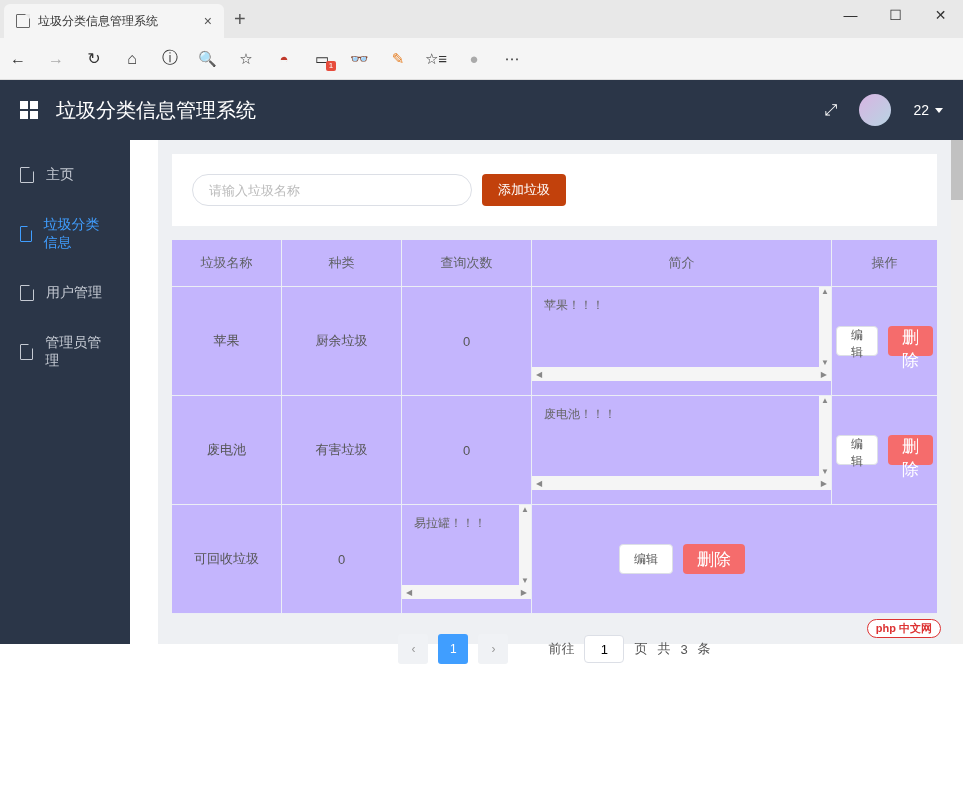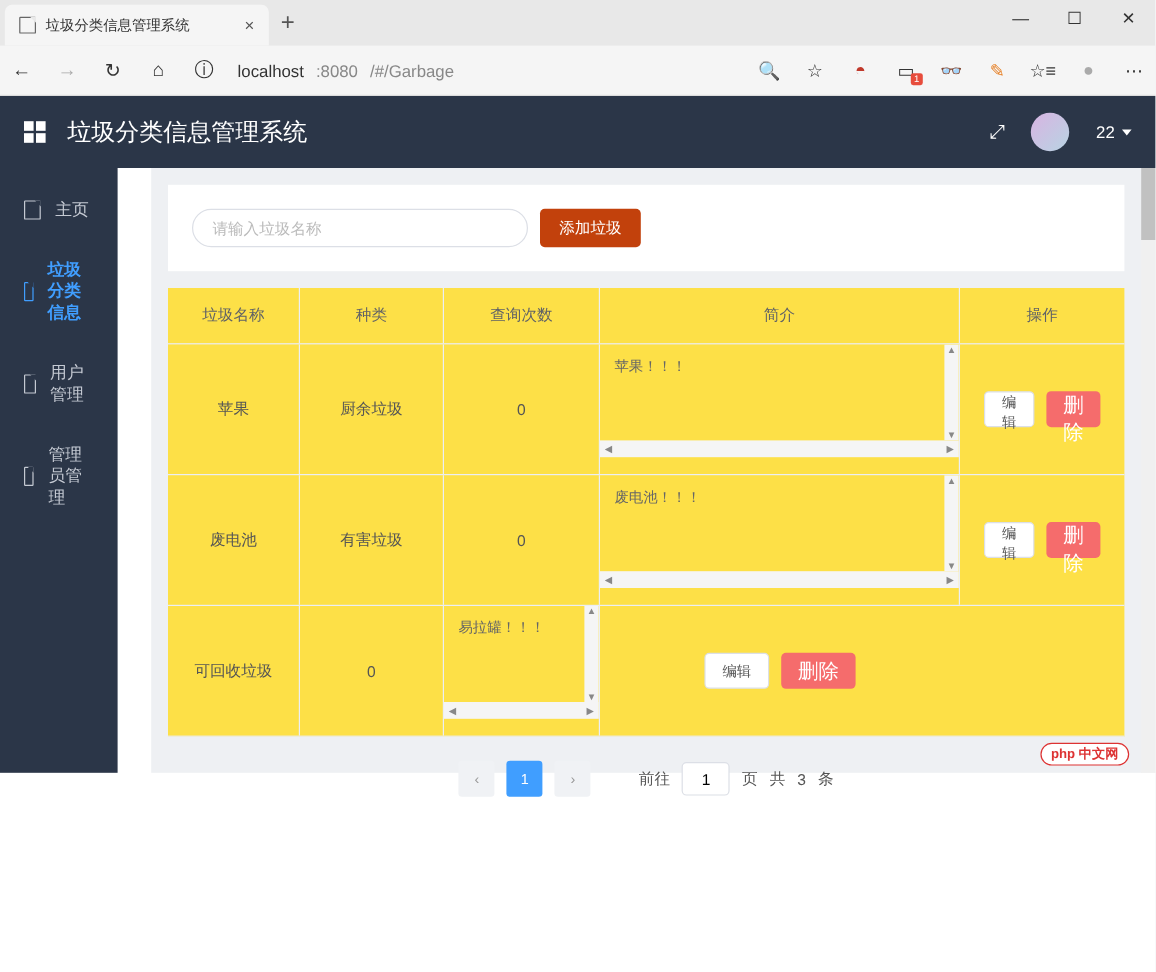--- a/index.html
+++ b/index.html
@@ -37,40 +37,40 @@
 .app-header-right { display: flex; align-items: center; gap: 22px; }
 .expand-icon { font-size: 16px; cursor: pointer; }
 .avatar { width: 32px; height: 32px; border-radius: 50%; background: linear-gradient(135deg, #d8b4e2, #b8d4e3); }
 .user-count { font-size: 14px; display: flex; align-items: center; gap: 6px; cursor: pointer; }
 .caret-down { border-top: 5px solid #fff; border-left: 4px solid transparent; border-right: 4px solid transparent; }
 
 
 .app-body { display: flex; height: 504px; }
 .sidebar { width: 145px; background: #2b3648; padding-top: 10px; }
 .sidebar-item { display: flex; align-items: center; gap: 12px; padding: 16px 20px; color: #c5cad3; cursor: pointer; font-size: 14px; }
-.sidebar-item.active { color: #409eff; font-weight: bold; }
+.sidebar-item.active { color: #409eff; }
 .sidebar-item .doc-ico { width: 14px; height: 16px; border: 1.5px solid currentColor; border-radius: 1px; position: relative; }
 .sidebar-item .doc-ico::after { content: ""; position: absolute; right: -1px; top: -1px; border-top: 5px solid #2b3648; border-left: 5px solid transparent; }
 
 .main { flex: 1; background: #eef0f3; padding: 14px; display: flex; flex-direction: column; position: relative; border-right: 12px solid #f0f0f0; margin-left: 28px; }
 .scrollbar-track { position: absolute; right: -12px; top: 0; width: 12px; height: 100%; background: #f0f0f0; }
 .scrollbar-thumb { position: absolute; top: 0; width: 100%; height: 60px; background: #c1c1c1; }
 
 .search-panel { background: #fff; padding: 20px; display: flex; gap: 10px; align-items: center; margin-bottom: 14px; }
 .search-input { width: 280px; height: 32px; border: 1px solid #dcdfe6; border-radius: 16px; padding: 0 16px; font-size: 13px; color: #333; outline: none; }
 .search-input::placeholder { color: #bbb; }
 .btn-primary { background: #c2410c; color: #fff; border: none; border-radius: 4px; height: 32px; padding: 0 16px; font-size: 13px; cursor: pointer; }
 
-.table { background: #fde047; }
+.table { background: #c4b5fd; }
 .thead, .trow { display: grid; grid-template-columns: 110px 120px 130px 300px 1fr; }
 .thead { border-bottom: 1px solid #ebeef5; }
 .th { padding: 14px 8px; text-align: center; font-size: 13px; color: #606266; border-right: 1px solid #ebeef5; }
 .th:last-child, .td:last-child { border-right: none; }
 .trow { border-bottom: 1px solid #ebeef5; }
-.td { padding: 10px 20px; display: flex; align-items: center; justify-content: center; font-size: 13px; color: #555; border-right: 1px solid #ebeef5; min-height: 108px; }
+.td { padding: 10px 4px; display: flex; align-items: center; justify-content: center; font-size: 13px; color: #555; border-right: 1px solid #ebeef5; min-height: 108px; }
 .td-desc { align-items: flex-start; justify-content: flex-start; padding: 0; flex-direction: column; }
 .desc-box { width: 100%; height: 80px; padding: 10px 12px; font-size: 12px; color: #666; position: relative; overflow: auto; }
 .desc-vscroll { position: absolute; right: 0; top: 0; width: 12px; height: 100%; background: #f5f5f5; display: flex; flex-direction: column; justify-content: space-between; align-items: center; }
 .desc-vscroll span { font-size: 8px; color: #888; cursor: pointer; }
 .desc-hscroll { width: 100%; height: 14px; background: #f5f5f5; display: flex; justify-content: space-between; align-items: center; padding: 0 4px; }
 .desc-hscroll span { font-size: 8px; color: #888; cursor: pointer; }
 .td-actions { gap: 10px; }
 .btn-plain { background: #fff; border: 1px solid #dcdfe6; border-radius: 4px; height: 30px; padding: 0 14px; font-size: 12px; color: #555; cursor: pointer; }
 .btn-danger { background: #f56c6c; color: #fff; border: none; border-radius: 4px; height: 30px; padding: 0 14px; font-size: 17px; cursor: pointer; }
 
@@ -98,25 +98,20 @@
       <div>☐</div>
       <div>✕</div>
     </div>
   </div>
   <div class="addr-bar">
     <span class="nav-btn">←</span>
     <span class="nav-btn disabled">→</span>
     <span class="nav-btn">↻</span>
     <span class="nav-btn">⌂</span>
     <span class="nav-btn">ⓘ</span>
-    <div class="addr-input">
-      <span class="url-host">localhost</span>
-        <span class="url-path">:8080</span>
-        <span class="url-path">/#/Garbage</span>
-    </div>
     <div class="tool-icons">
       <span class="ico">🔍</span>
       <span class="ico">☆</span>
       <span class="ico" style="color:#c0392b">◓</span>
       <span class="ico badge-1">▭</span>
       <span class="ico">👓</span>
       <span class="ico" style="color:#e67e22">✎</span>
       <span class="ico">☆≡</span>
       <span class="ico" style="color:#aaa">●</span>
       <span class="ico">⋯</span>

